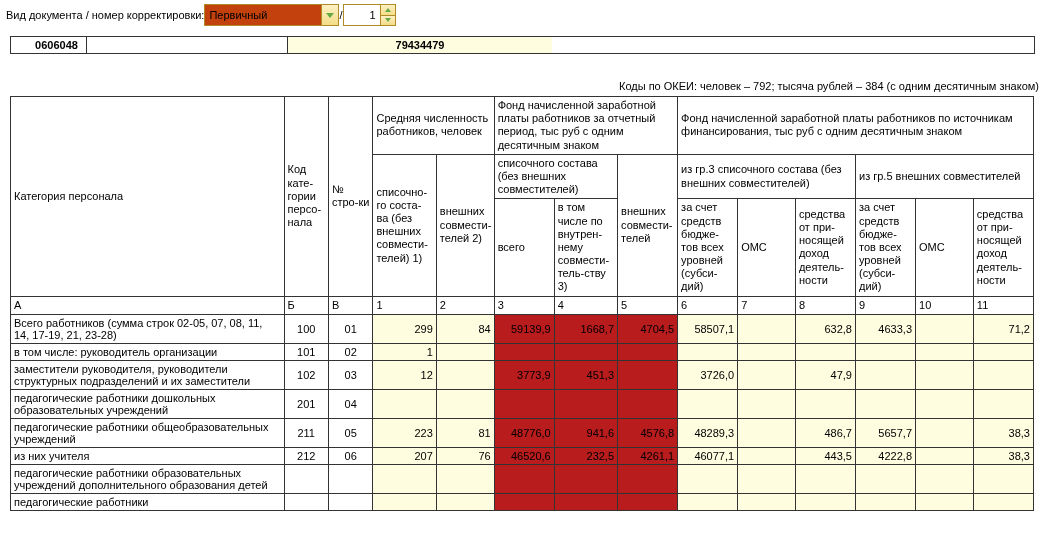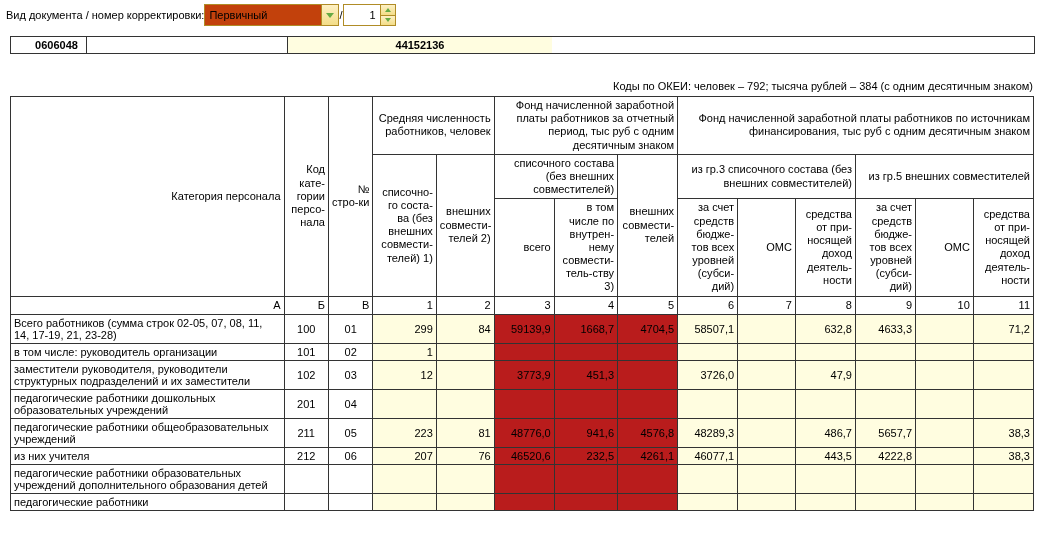--- a/index.html
+++ b/index.html
@@ -18,25 +18,25 @@
     background:linear-gradient(#fdf0c4,#f3dd88);}
   .spinner .b+.b{border-top:1px solid #b08c26;}
   .tri-up-s{width:0;height:0;border-left:3px solid transparent;border-right:3px solid transparent;border-bottom:4px solid #6a4;}
   .tri-down-s{width:0;height:0;border-left:3px solid transparent;border-right:3px solid transparent;border-top:4px solid #6a4;}
 
   .toprow{display:flex;border:1px solid #333;margin:6px 10px 0 10px;padding-left:16px;}
   .tcell{border-right:1px solid #333;text-align:center;font-weight:bold;padding:2px 0;}
   .tcell.last{border-right:0;}
   .tc1{width:59px;}.tc2{width:200px;}.tc3{width:264px;background:#fffde0;}
 
-  .okei{text-align:right;padding:26px 12px 4px 0;}
+  .okei{text-align:right;padding:26px 6px 4px 0;}
 
   table.main{border-collapse:collapse;margin:0 10px;width:1024px;table-layout:fixed;}
   table.main th,table.main td{border:1px solid #333;padding:2px 3px;vertical-align:middle;}
-  table.main th{font-weight:normal;text-align:right;line-height:1.2;}
+  table.main th{font-weight:normal;text-align:left;line-height:1.2;}
   table.main td.num{text-align:right;}
   table.main td.ctr{text-align:center;}
   .lbl{text-align:left;}
   .y{background:#fffde0;}
   .g{background:#b91c1c;}
   .indent1{padding-left:14px;margin-left:18px;}
   .indent2{padding-left:22px;}
   col.ca{width:246px;} col.cb{width:40px;} col.cv{width:40px;}
   col.c1{width:57px;} col.c2{width:52px;} col.c3{width:54px;} col.c4{width:57px;}
   col.c5{width:54px;} col.c6{width:54px;} col.c7{width:52px;} col.c8{width:54px;}
@@ -63,21 +63,21 @@
       <div class="b">
           <div class="tri-down-s"></div>
         </div>
     </div>
   </div>
 </div>
 
 <div class="toprow">
   <div class="tcell tc1">0606048</div>
   <div class="tcell tc2"></div>
-  <div class="tcell tc3 last">44152136</div>
+  <div class="tcell tc3 last">79434479</div>
 </div>
 
 <div class="okei">Коды по ОКЕИ: человек – 792; тысяча рублей – 384 (с одним десятичным знаком)</div>
 
 <table class="main">
   <colgroup>
     <col class="ca">
       <col class="cb">
       <col class="cv">
     <col class="c1">

